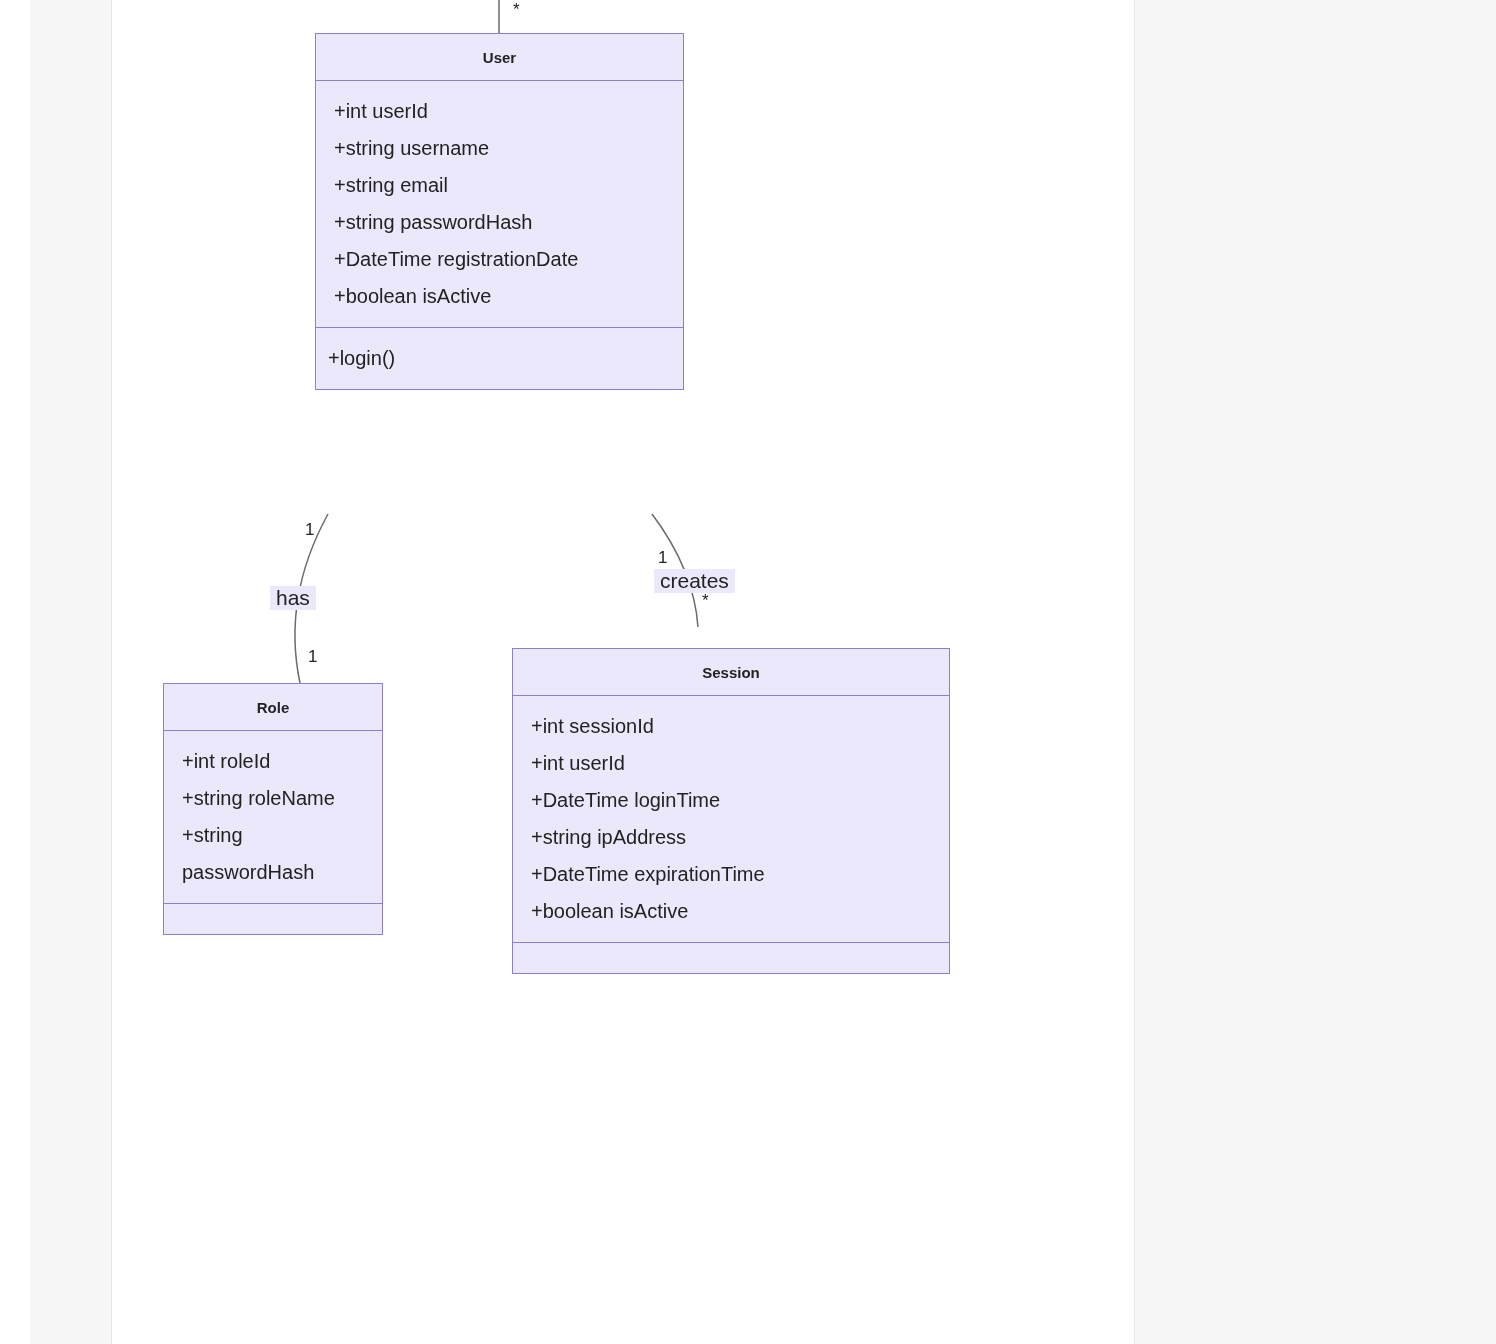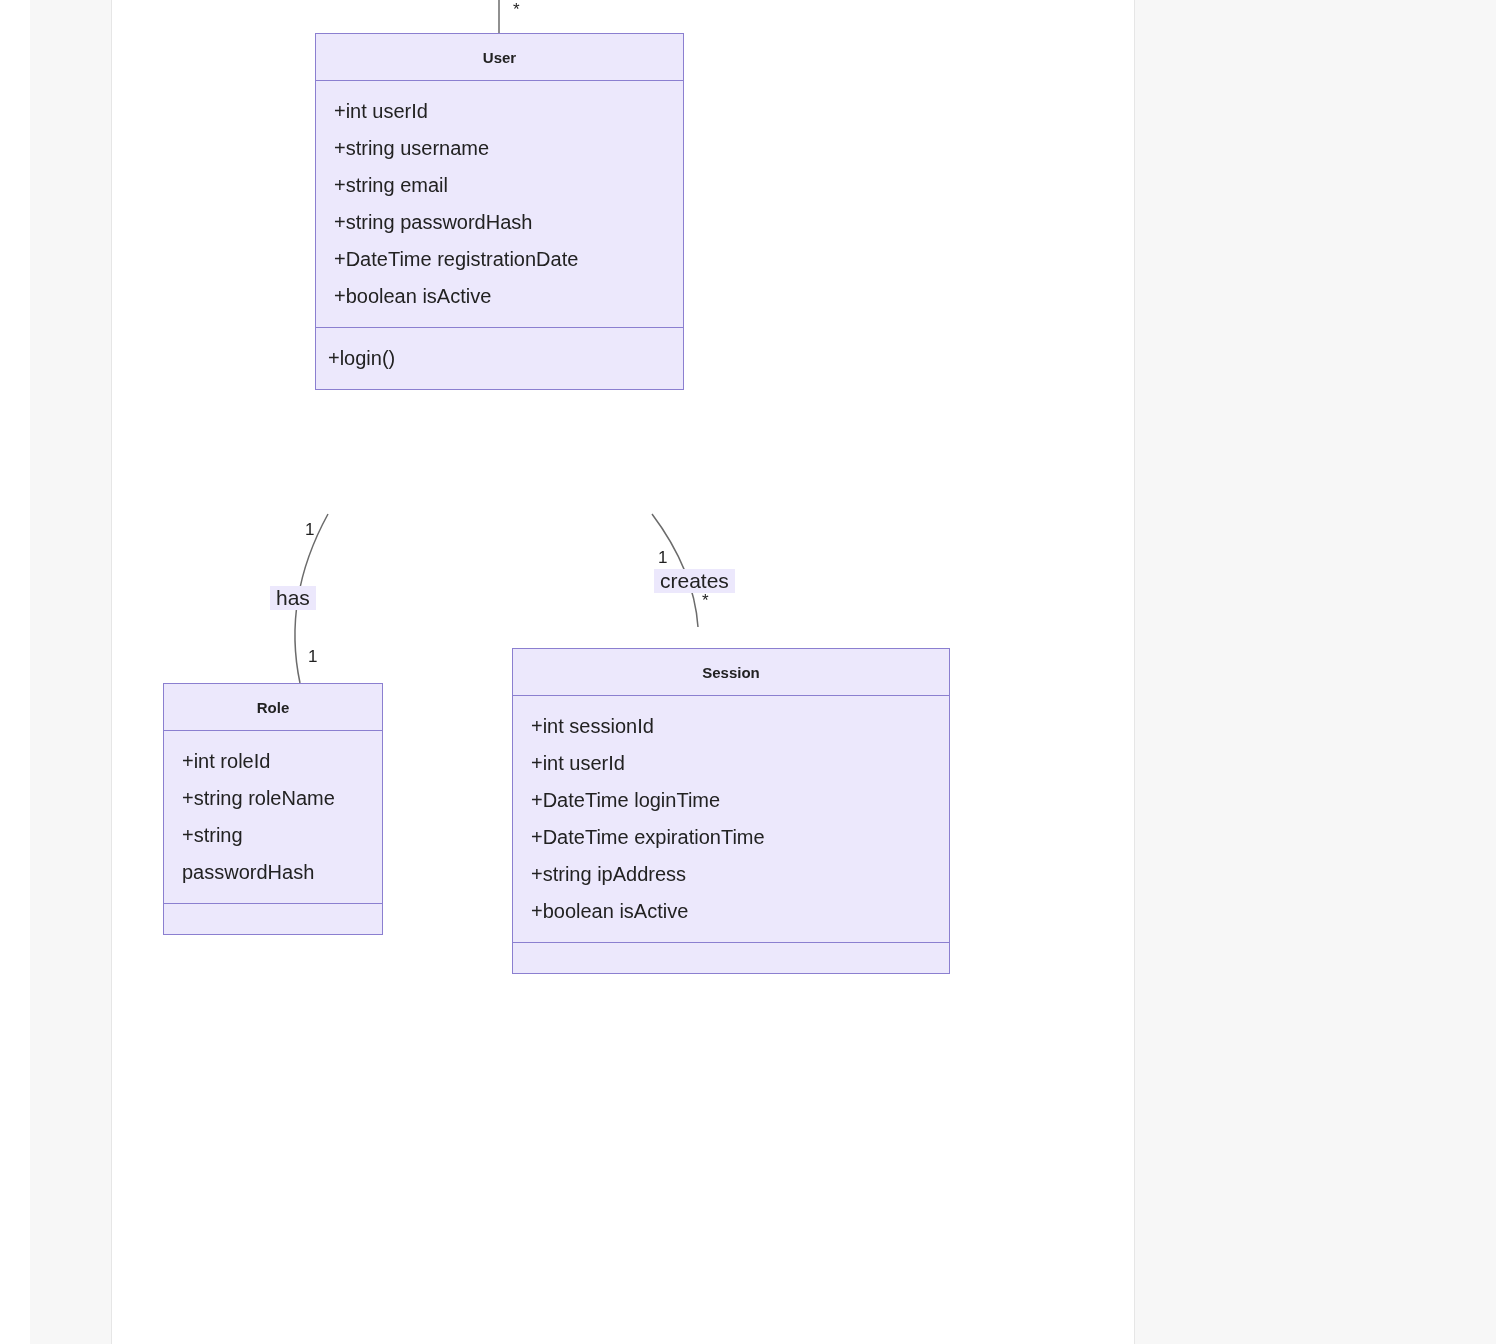--- a/index.html
+++ b/index.html
@@ -124,20 +124,20 @@
     </div>
     <div class="class-section empty"></div>
   </div>
 
   <div class="class-box" style="left:400px; top:627px; width:438px;margin-top:21px;">
     <div class="class-title">Session</div>
     <div class="class-section">
       <div class="attr">+int sessionId</div>
       <div class="attr">+int userId</div>
       <div class="attr">+DateTime loginTime</div>
+      <div class="attr">+string ipAddress</div>
       <div class="attr">+DateTime expirationTime</div>
-      <div class="attr">+string ipAddress</div>
       <div class="attr">+boolean isActive</div>
     </div>
     <div class="class-section empty"></div>
   </div>
 
 </div>
 
 </body></html>

